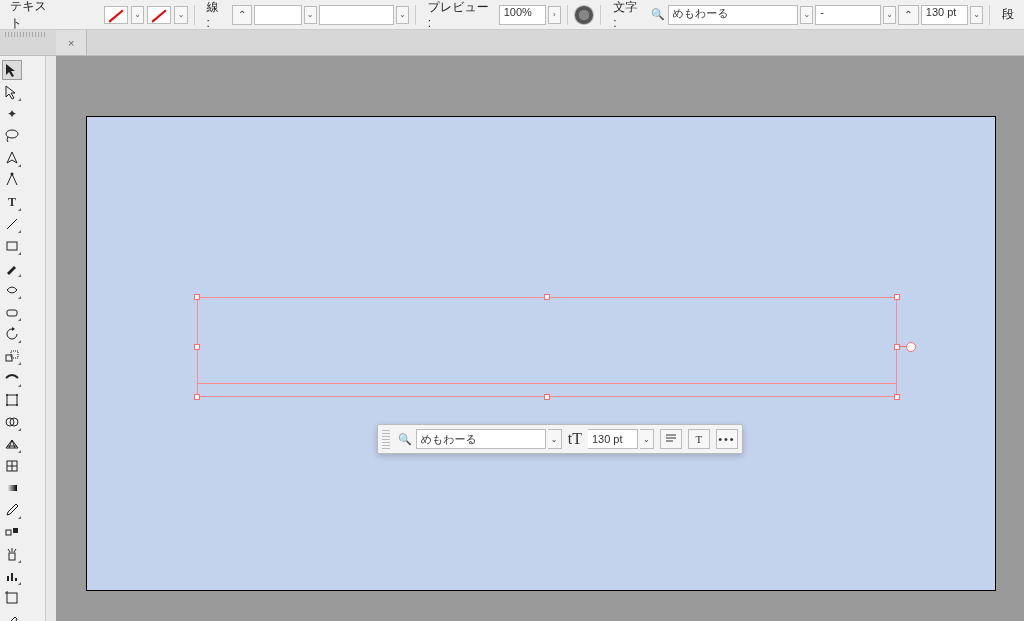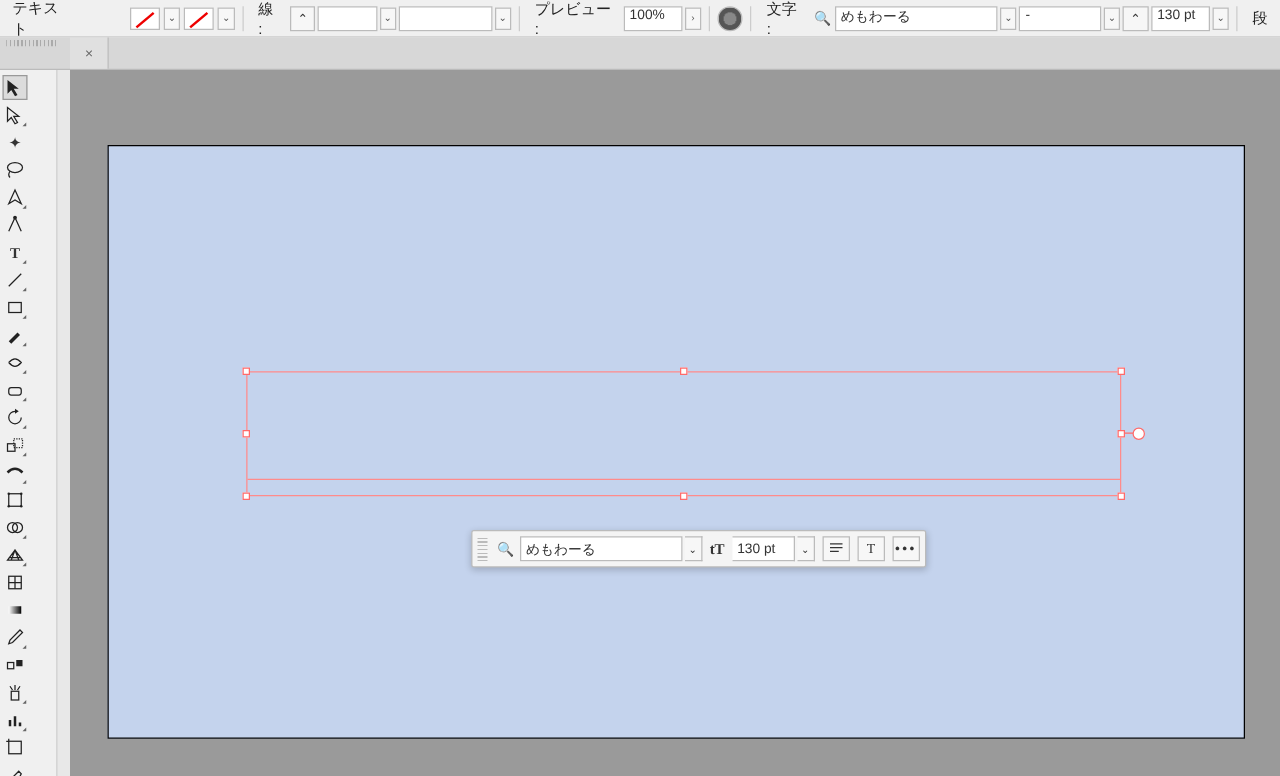--- a/index.html
+++ b/index.html
@@ -45,21 +45,21 @@
 .h-bl{left:-4px;bottom:-4px;} .h-bm{left:calc(50% - 3px);bottom:-4px;} .h-br{right:-4px;bottom:-4px;}
 .out-handle { position:absolute; right:-20px; top:calc(50% - 5px); width:10px; height:10px; border:1px solid #ff6a6a; background:#fff; border-radius:50%; }
 .out-link { position:absolute; right:-14px; top:calc(50% - 1px); width:10px; height:1px; background:#ff6a6a; }
 
 
 .float-bar { position:absolute; left:290px; top:307px; height:30px; background:#f4f4f4; border:1px solid #bbb; box-shadow:0 2px 6px rgba(0,0,0,.2); display:flex; align-items:center; padding:0 4px; gap:2px; border-radius:2px; }
 .float-bar .grip { width:8px; height:20px; background:repeating-linear-gradient(0deg,#bbb 0 1px,transparent 1px 3px); margin-right:4px;}
 .float-bar .search-ico { font-size:11px; color:#777; padding:0 2px; }
 .float-bar .font-field { width:130px; height:20px; border:1px solid #bbb; background:#fff; font-size:11px; padding:0 4px; display:flex; align-items:center; }
 .float-bar .dd2 { width:14px; height:20px; border:1px solid #bbb; border-left:none; background:#f7f7f7; display:flex; align-items:center; justify-content:center; font-size:8px; }
-.float-bar .tt { font-weight:bold; font-size:12px; padding:0 4px; font-family:serif; }
+.float-bar .tt { font-weight:normal; font-size:16px; padding:0 4px; font-family:serif; }
 .float-bar .size-field { width:50px; height:20px; border:1px solid #bbb; border-left:none; background:#fff; display:flex; align-items:center; padding:0 4px; font-size:11px; }
 .float-bar .ibtn { width:22px; height:20px; border:1px solid #bbb; background:#f7f7f7; display:flex; align-items:center; justify-content:center; margin-left:4px; font-size:11px; }
 .float-bar .more { letter-spacing:2px; }
 </style>
 </head>
 <body>
 
 <div class="options-bar">
   <span class="label">テキスト</span>
   <span class="spacer"></span>

